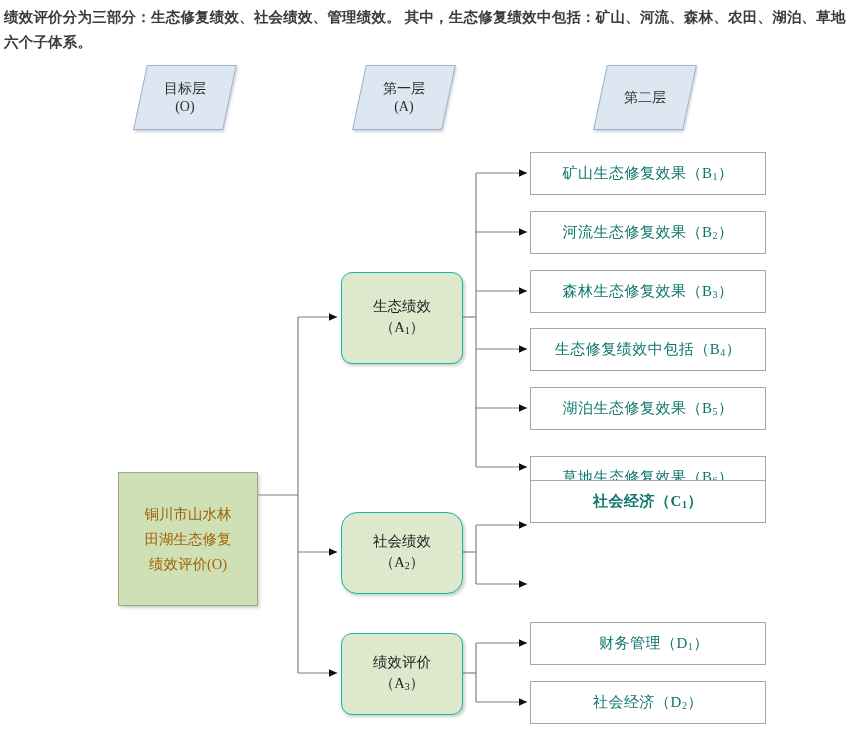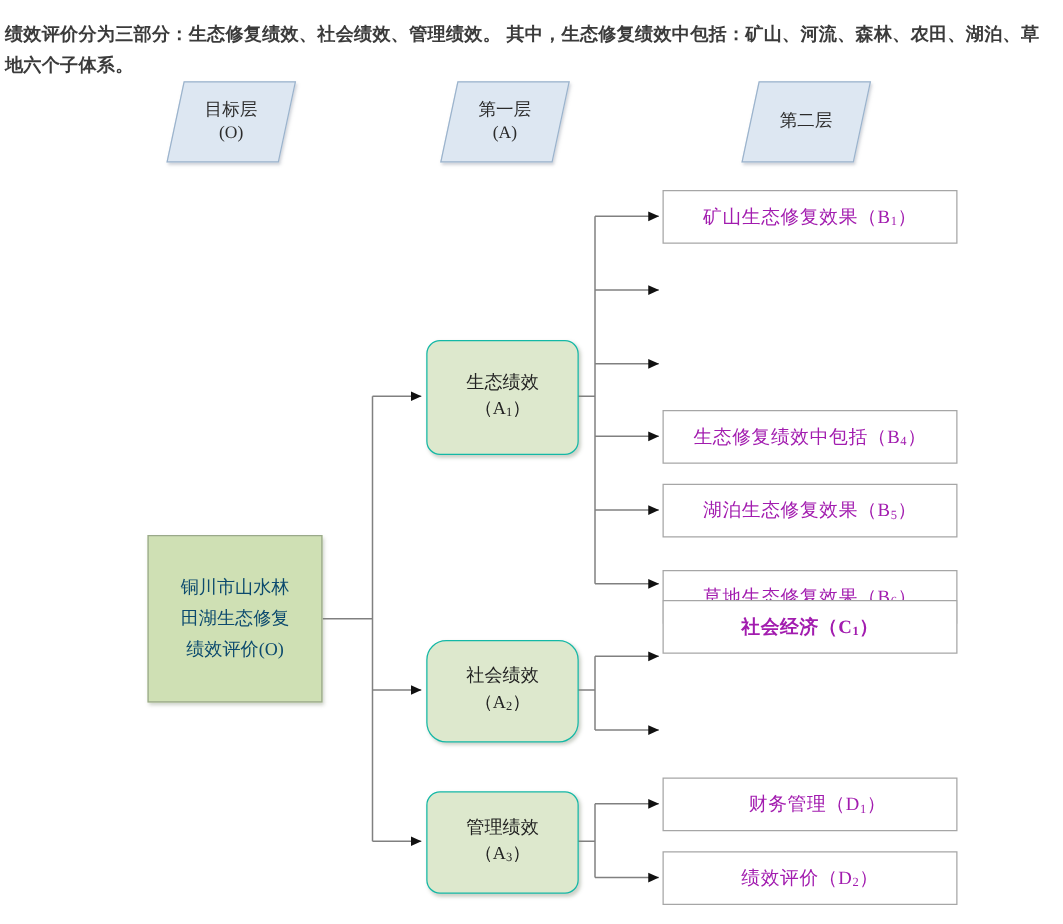--- a/index.html
+++ b/index.html
@@ -8,22 +8,22 @@
     background:#ffffff;
     font-family:"Liberation Serif","DejaVu Serif",serif;
     color:#1a1a1a;
     overflow:hidden;
     position:relative;
   }
   #stage{position:absolute;left:0;top:0;width:850px;height:739px;}
 
   
   .caption{
-    position:absolute;left:4px;top:16px;width:842px;
-    font-family:Liberation Sans, sans-serif;
+    position:absolute;left:4px;top:5px;width:842px;
+    font-family:Liberation Serif, serif;
     font-weight:bold;
     font-size:14.5px;
     line-height:25px;
     color:#3b3b3b;
     letter-spacing:.2px;
   }
 
   
   #wires{position:absolute;left:0;top:0;width:850px;height:739px;}
 
@@ -53,37 +53,38 @@
     border-radius:11px;
     box-shadow:1.5px 2px 3px rgba(120,135,110,.38);
   }
 
   
   .root{
     position:absolute;
     display:flex;align-items:center;justify-content:center;
     text-align:center;
     font-size:14.5px;line-height:25px;
-    color:#0c4a6e;
+    color:#a16207;
     background:#cfe0b4;
     border:1px solid #9aa98a;
     box-shadow:1.5px 2px 3px rgba(120,135,110,.38);
     padding:0 6px;
     box-sizing:border-box;
+    margin-top:44px;
   }
 
   
   .leaf{
     position:absolute;
     left:530px;width:236px;height:43px;
     display:flex;align-items:center;justify-content:center;
     background:#ffffff;
     border:1px solid #a6a6a6;
     font-size:15px;
-    color:#a21caf;
+    color:#0f766e;
     letter-spacing:.5px;
     box-sizing:border-box;
   }
   .leaf sub{font-size:10px;vertical-align:-2px;}
   .anode sub,.para sub{font-size:10px;vertical-align:-2px;}
 </style>
 </head>
 <body>
 
 <div id="stage">
@@ -164,42 +165,48 @@
 
   <div class="anode" style="left:341px;top:512px;width:120px;height:80px;border-radius:16px;">
     <div>
       <span>社会绩效</span><br>
       <span>（<span>A</span><sub>2</sub>）</span>
     </div>
   </div>
 
   <div class="anode" style="left:341px;top:633px;width:120px;height:80px;">
     <div>
-      <span>管理绩效</span><br>
+      <span>绩效评价</span><br>
       <span>（<span>A</span><sub>3</sub>）</span>
     </div>
   </div>
 
   <div class="leaf" style="top:152px;">
     <span><span>矿山生态修复效果（B</span><sub>1</sub><span>）</span></span>
   </div>
+  <div class="leaf" style="top:211px;">
+    <span><span>河流生态修复效果（B</span><sub>2</sub><span>）</span></span>
+  </div>
+  <div class="leaf" style="top:270px;">
+    <span><span>森林生态修复效果（B</span><sub>3</sub><span>）</span></span>
+  </div>
   <div class="leaf" style="top:328px;">
     <span><span>生态修复绩效中包括（B</span><sub>4</sub><span>）</span></span>
   </div>
   <div class="leaf" style="top:387px;">
     <span><span>湖泊生态修复效果（B</span><sub>5</sub><span>）</span></span>
   </div>
   <div class="leaf" style="top:456px;">
     <span><span>草地生态修复效果（B</span><sub>6</sub><span>）</span></span>
   </div>
 
   <div class="leaf" style="top:480px;font-weight:bold;">
     <span><span>社会经济（C</span><sub>1</sub><span>）</span></span>
   </div>
 
   <div class="leaf" style="top:622px;padding-left:12px;">
     <span><span>财务管理（D</span><sub>1</sub><span>）</span></span>
   </div>
   <div class="leaf" style="top:681px;">
-    <span><span>绩效评价（D</span><sub>2</sub><span>）</span></span>
+    <span><span>社会经济（D</span><sub>2</sub><span>）</span></span>
   </div>
 
 </div>
 
 </body></html>

